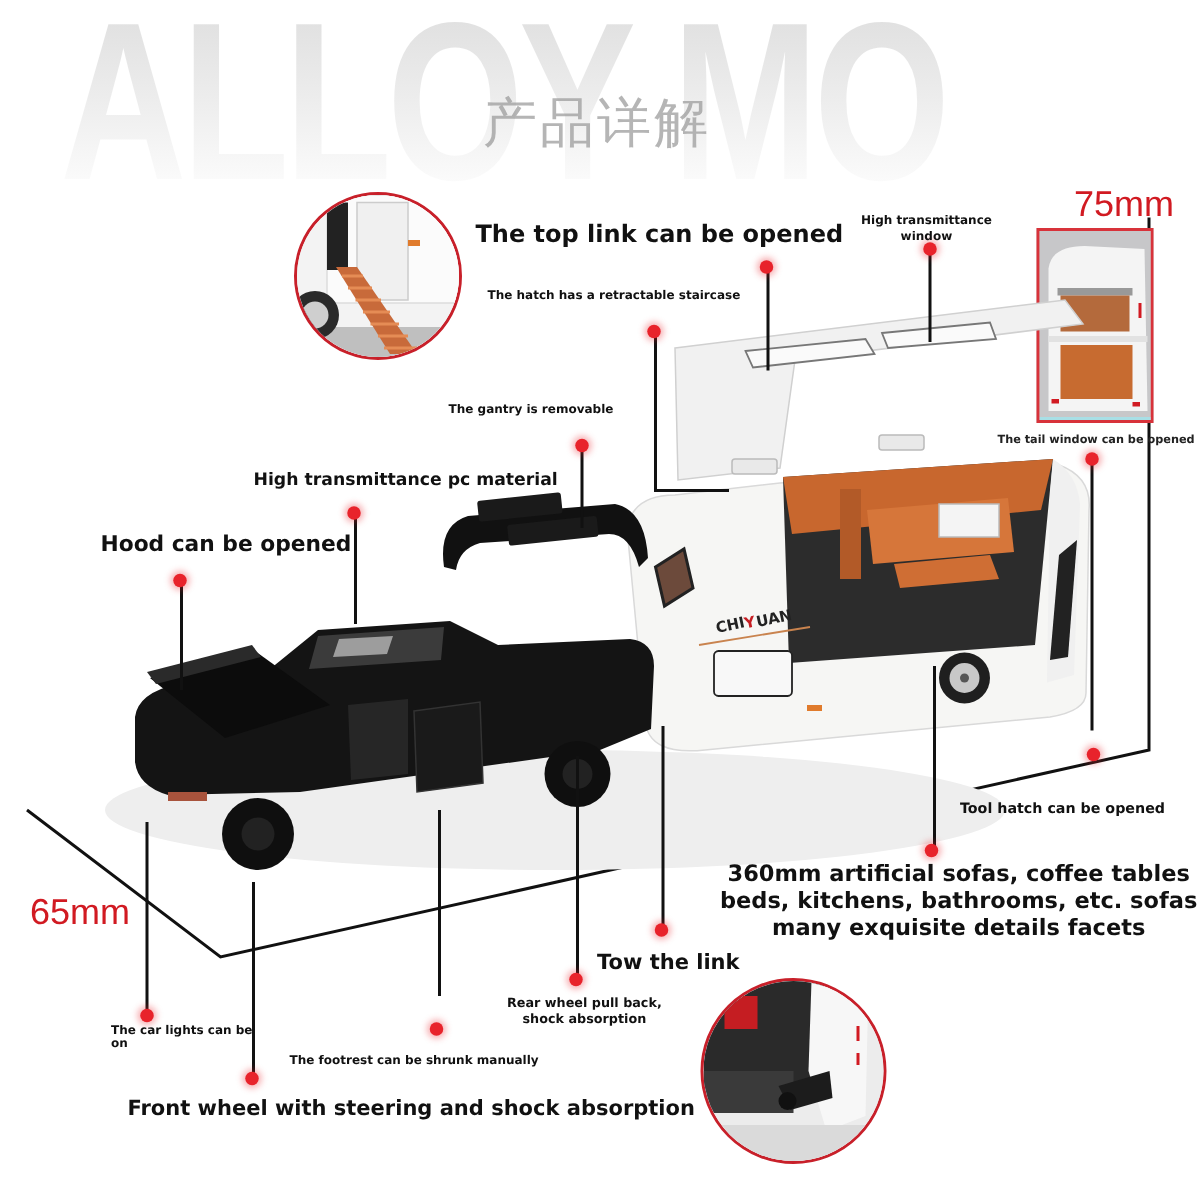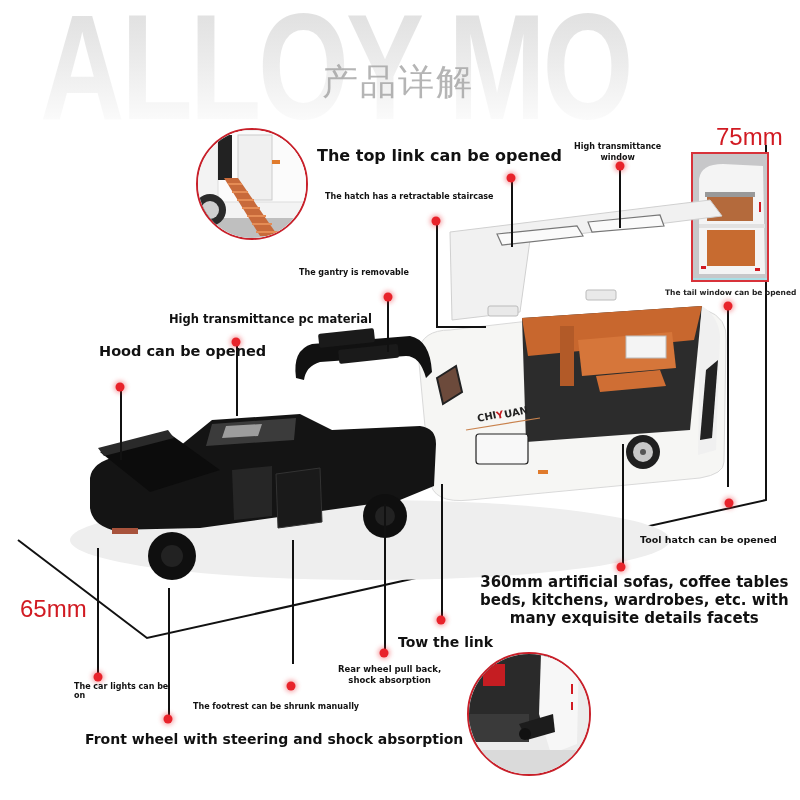--- a/index.html
+++ b/index.html
@@ -224,26 +224,26 @@
 <div class="dot" style="left:168px;top:719px;"></div>
 
 <div class="label lg" style="left:317px;top:146px;">The top link can be opened</div>
 <div class="label xs" style="left:325px;top:192px;">The hatch has a retractable staircase</div>
 <div class="label xs" style="left:574px;top:141px;text-align:center;line-height:11px;">
   <div>High transmittance</div>
   <div>window</div>
 </div>
 <div class="label xs" style="left:299px;top:268px;">The gantry is removable</div>
 <div class="label md" style="left:169px;top:312px;font-size:11.5px;">High transmittance pc material</div>
-<div class="label lg" style="left:67px;top:343px;font-size:14.5px;margin-left:32px;">Hood can be opened</div>
+<div class="label lg" style="left:67px;top:355px;font-size:14.5px;">Hood can be opened</div>
 <div class="label sm" style="left:640px;top:534px;">Tool hatch can be opened</div>
 
 <div class="label" style="left:468px;top:573px;font-size:15px;line-height:18px;text-align:center;margin-left:12px;">
   <div>360mm artificial sofas, coffee tables</div>
-  <div>beds, kitchens, wardrobes, etc. with</div>
+  <div>beds, kitchens, bathrooms, etc. sofas</div>
   <div>many exquisite details facets</div>
 </div>
 <div class="label lg" style="left:398px;top:634px;font-size:14px;">Tow the link</div>
 
 <div class="label xs" style="left:338px;top:664px;text-align:center;line-height:11px;font-size:8.5px;">
   <div>Rear wheel pull back,</div>
   <div>shock absorption</div>
 </div>
 <div class="label xs" style="left:54px;top:682px;line-height:9px;margin-left:20px;">
   <div>The car lights can be</div>

